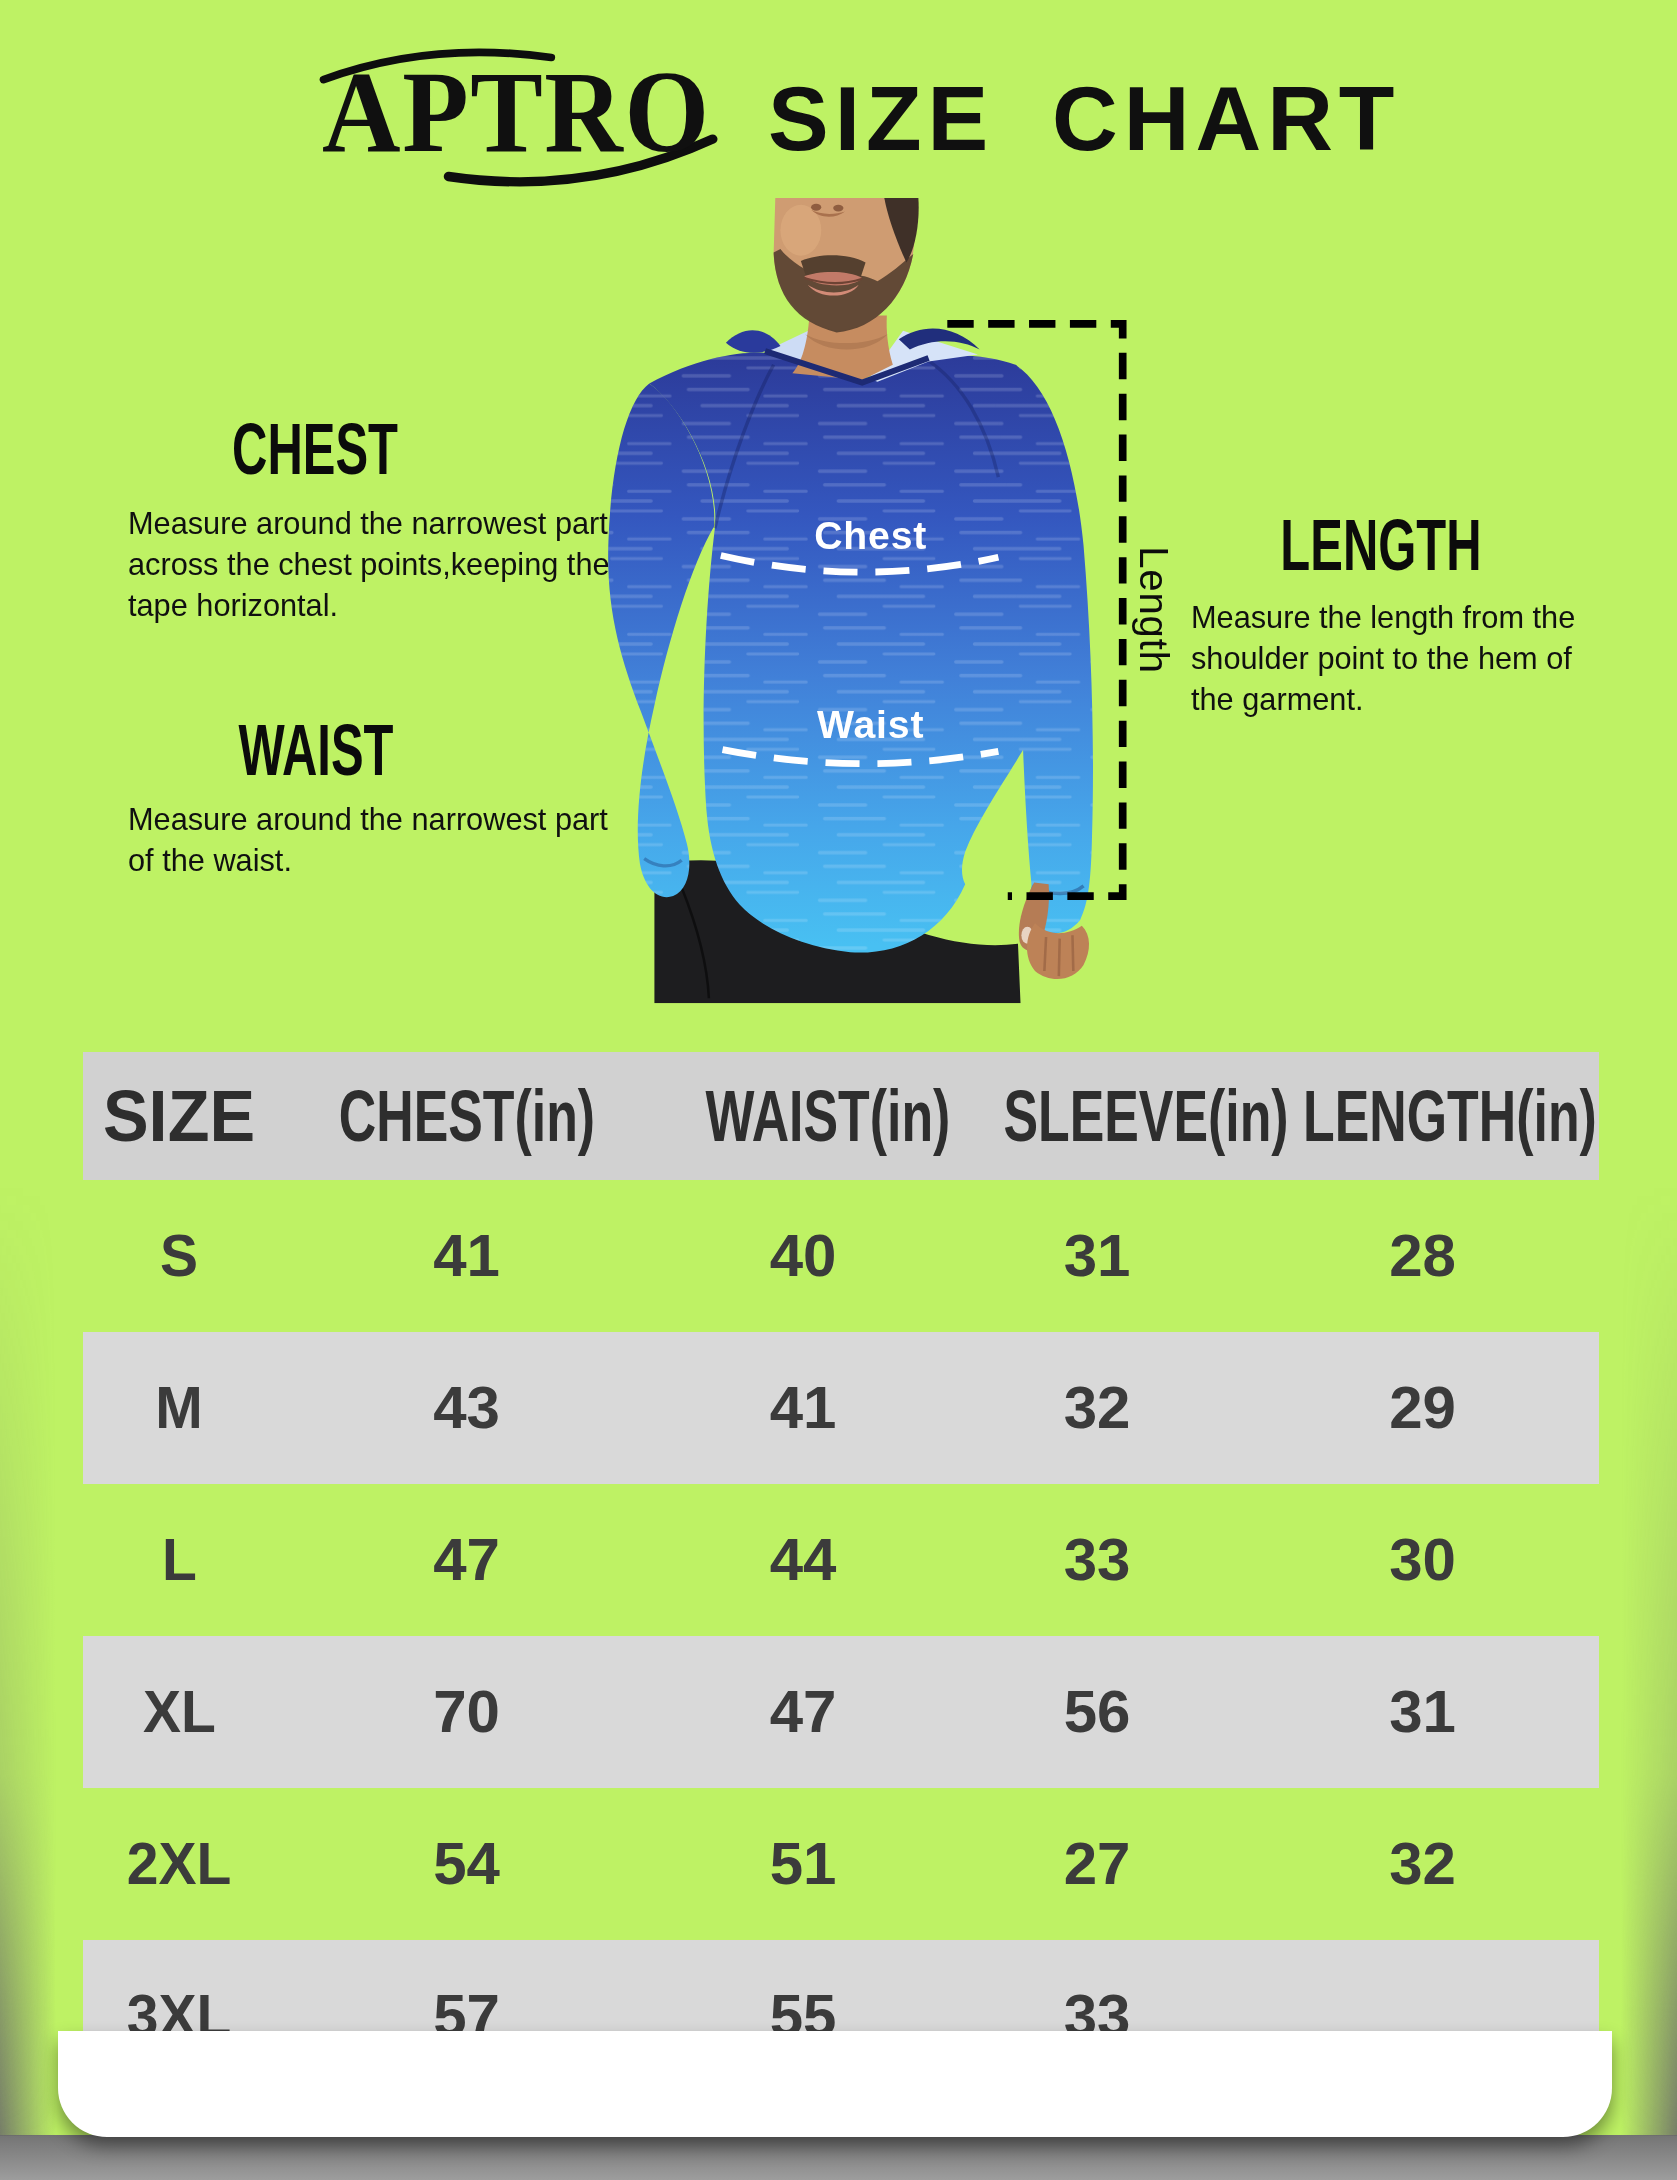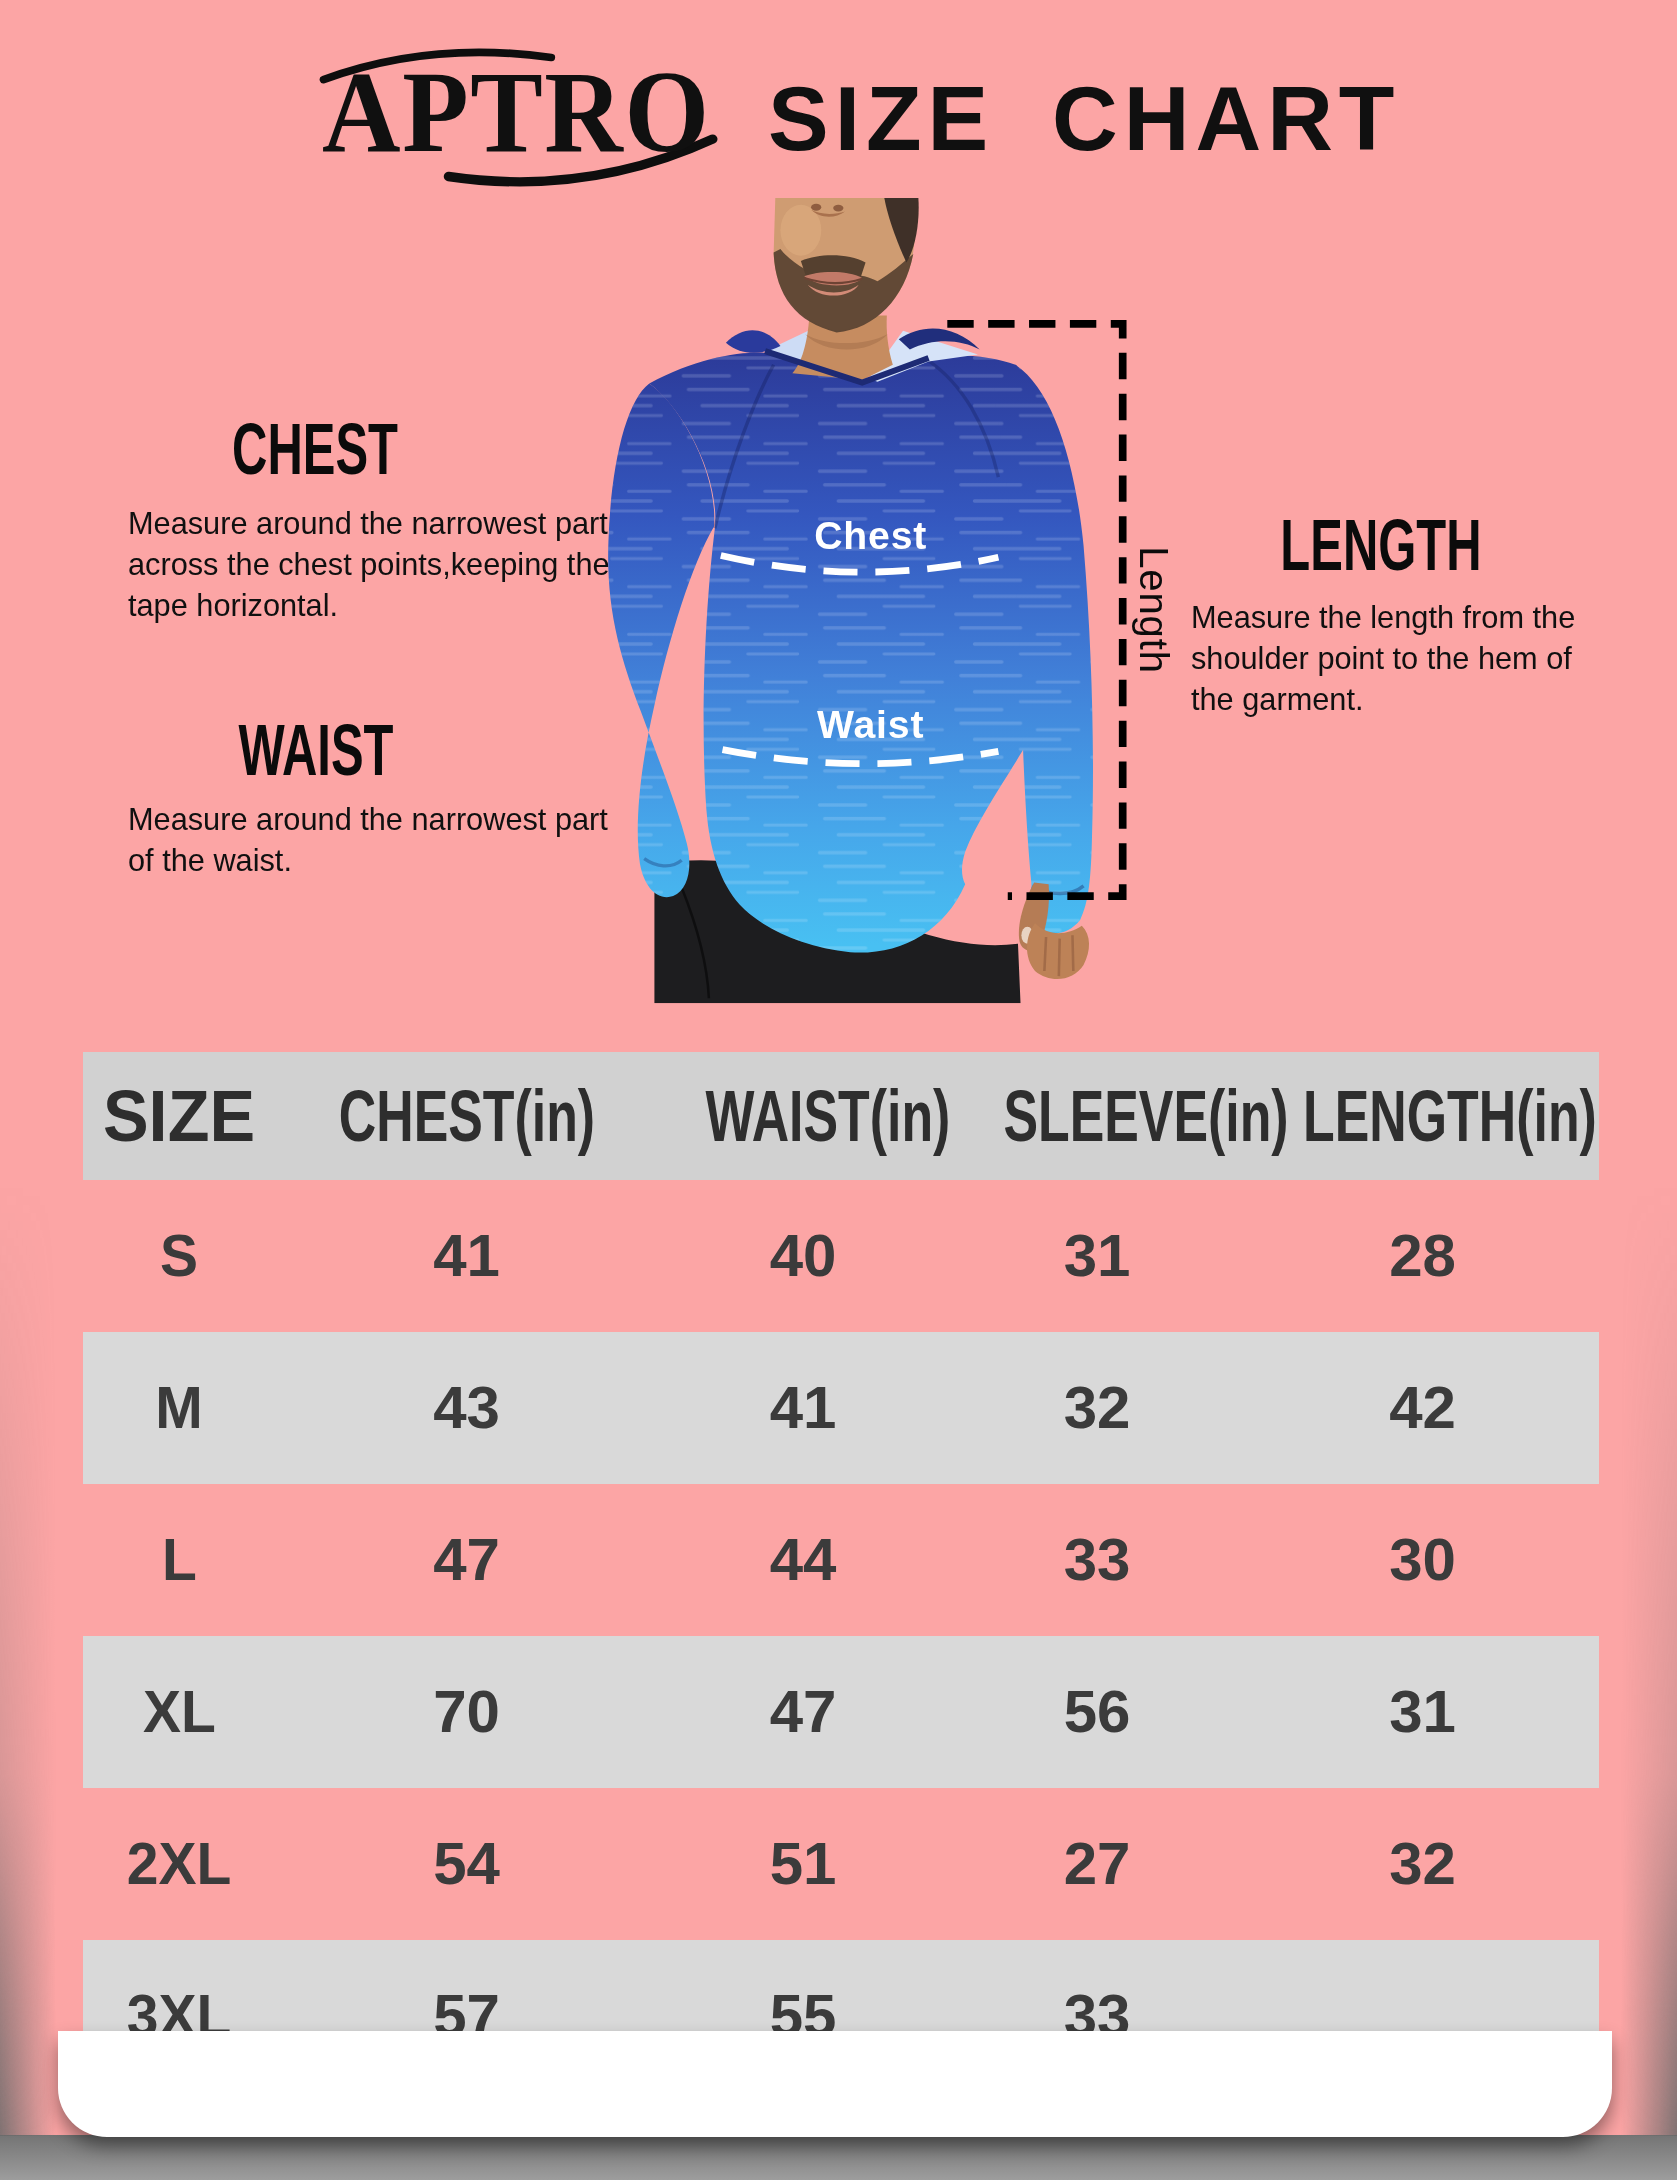--- a/index.html
+++ b/index.html
@@ -1,17 +1,17 @@
 <!DOCTYPE html>
 <html style="font-size:13.6px"><head>
 <meta charset="utf-8">
 <style>
   html,body{margin:0;padding:0;background:#ffffff;}
   .canvas{
-    position:relative;width:1677px;height:2181px;background:#fca5a5;overflow:hidden;
+    position:relative;width:1677px;height:2181px;background:#bef264;overflow:hidden;
     font-family:"Liberation Sans", sans-serif;color:#0d0d0d;
   }
   
   .swoosh{position:absolute;left:302px;top:32px;}
   .brand{
     position:absolute;left:322px;top:53px;width:400px;
     font-family:"Liberation Serif", serif;font-weight:700;font-size:117px;line-height:1;
     letter-spacing:1.7px;transform:scaleX(.93);transform-origin:left;color:#101010;white-space:nowrap;
   }
   .title-word{
@@ -207,21 +207,21 @@
       <div class="tcell"><span>41</span></div>
       <div class="tcell"><span>40</span></div>
       <div class="tcell"><span>31</span></div>
       <div class="tcell"><span>28</span></div>
     </div>
     <div class="trow row--gray">
       <div class="tcell"><span>M</span></div>
       <div class="tcell"><span>43</span></div>
       <div class="tcell"><span>41</span></div>
       <div class="tcell"><span>32</span></div>
-      <div class="tcell"><span>42</span></div>
+      <div class="tcell"><span>29</span></div>
     </div>
     <div class="trow">
       <div class="tcell"><span>L</span></div>
       <div class="tcell"><span>47</span></div>
       <div class="tcell"><span>44</span></div>
       <div class="tcell"><span>33</span></div>
       <div class="tcell"><span>30</span></div>
     </div>
     <div class="trow row--gray">
       <div class="tcell"><span>XL</span></div>

